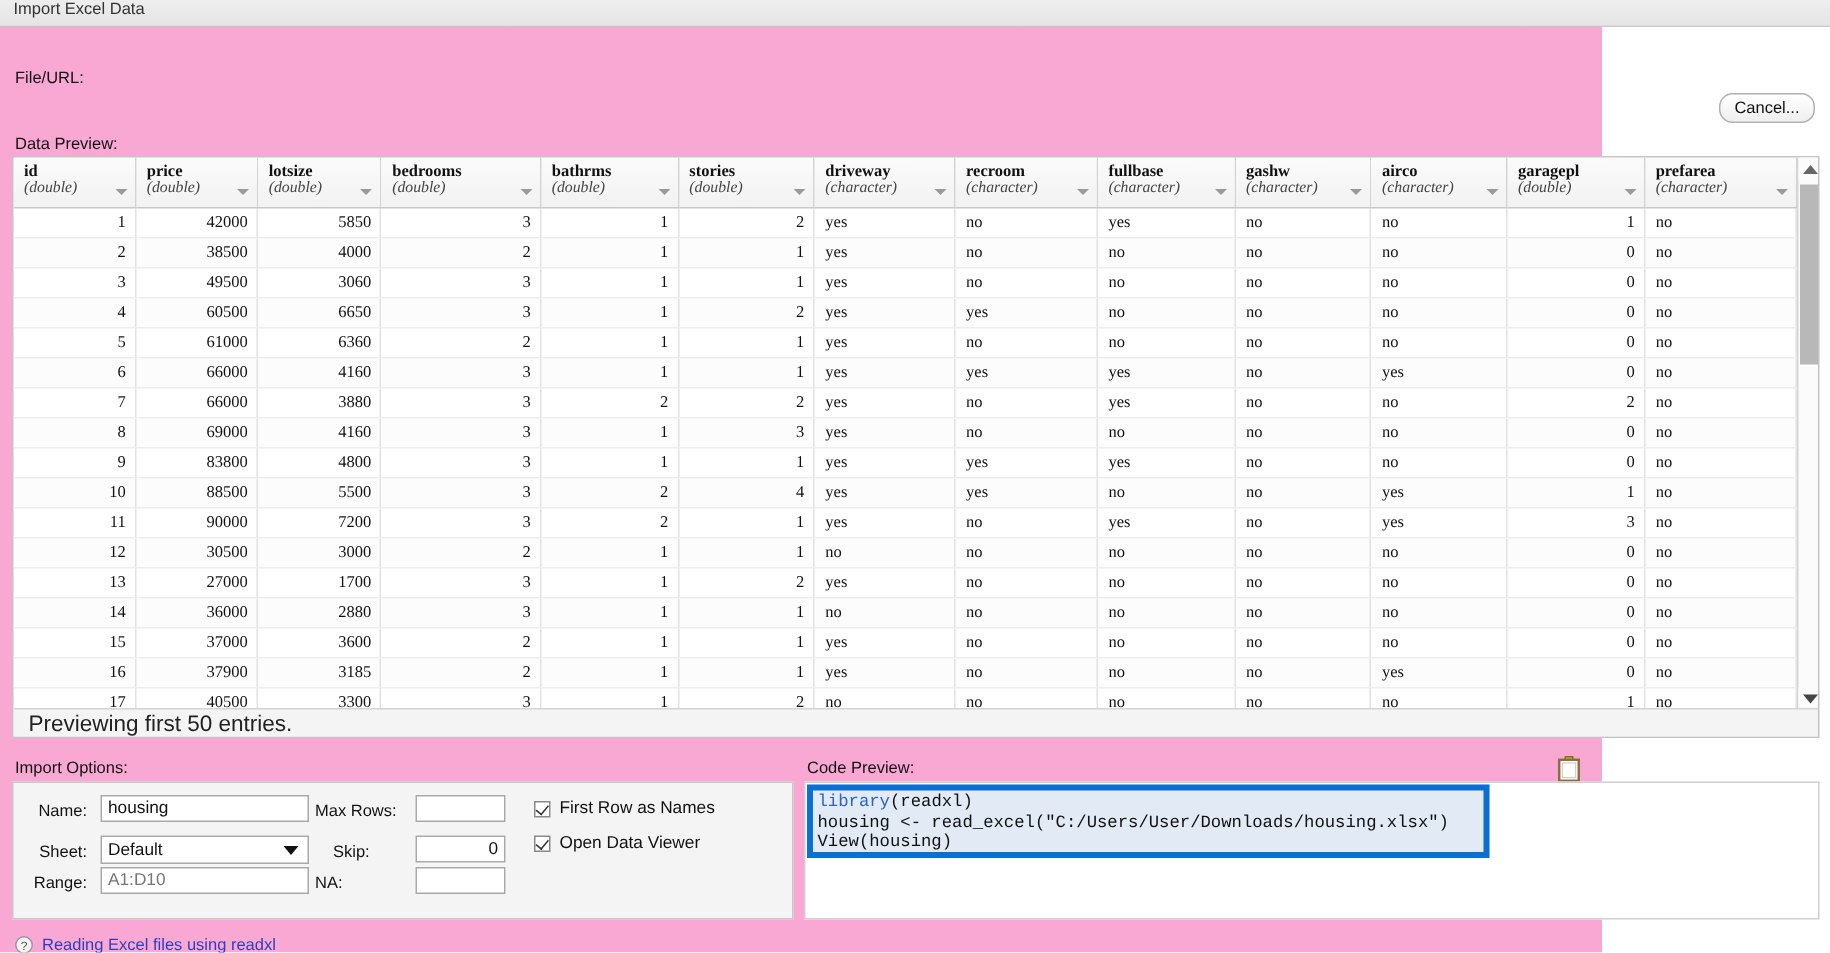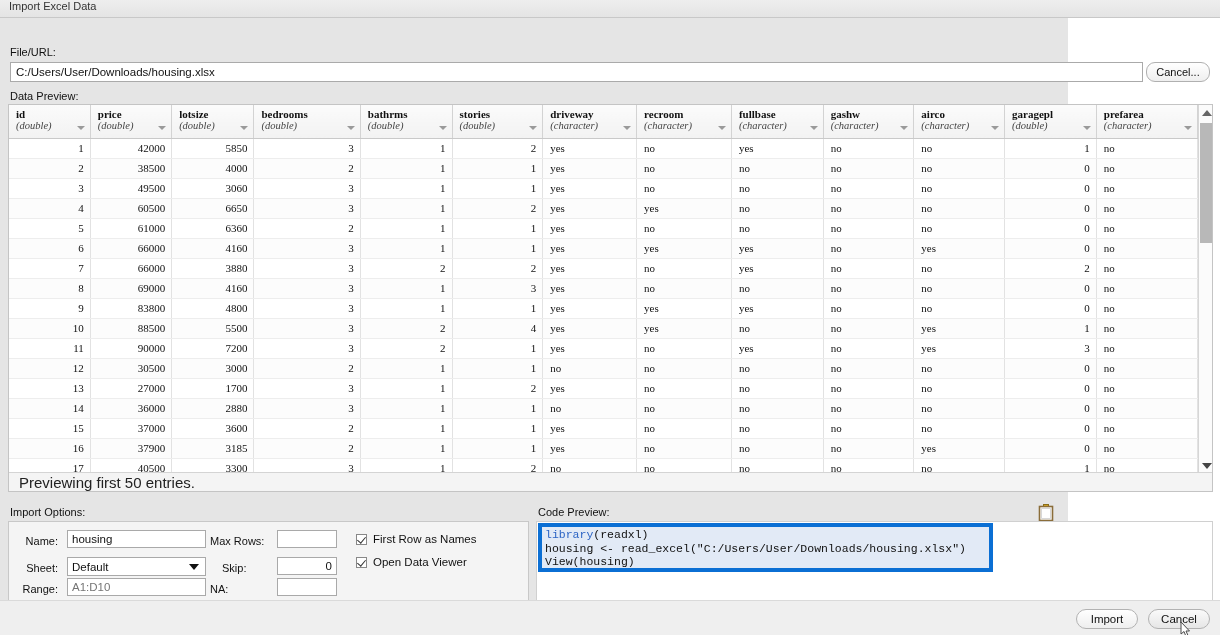--- a/index.html
+++ b/index.html
@@ -23,21 +23,21 @@
     padding-left: 9px;
     font-size: 11px;
     color: #333;
   }
 
   
   #dialog {
     position: relative;
     width: 1068px;
     height: 617px;
-    background: #e5e5e5;
+    background: #f9a8d4;
     padding: 0;
   }
 
   .label-sm {
     font-size: 11px;
     color: #111;
   }
 
   
   #fileurl-label { position: absolute; left: 10px; top: 28px; }
@@ -337,21 +337,20 @@
 </head>
 <body>
 
 <div id="titlebar">
   <span>Import Excel Data</span>
 </div>
 
 <div id="dialog">
 
   <div id="fileurl-label" class="label-sm">File/URL:</div>
-  <input id="fileurl-input" type="text" value="C:/Users/User/Downloads/housing.xlsx" style="">
   <div id="browse-button">
     <span>Cancel...</span>
   </div>
 
   <div id="preview-label" class="label-sm">Data Preview:</div>
 
   <div id="preview-panel">
     <div id="table-scroll">
       <table id="grid">
         <colgroup id="grid-cols">
@@ -755,25 +754,14 @@
     <div id="code-text"><span class="kw">library</span><span>(readxl)</span>
 <span>housing &lt;- read_excel("C:/Users/User/Downloads/housing.xlsx")</span>
 <span>View(housing)</span></div>
   </div>
 
   <div id="help-link-wrap">
     <span id="help-badge">?</span>
     <a id="help-link" href="#">Reading Excel files using readxl</a>
   </div>
 
-  <div id="footer-bar">
-    <div id="import-button" class="dlg-btn">
-      <span>Import</span>
-    </div>
-    <div id="cancel-button" class="dlg-btn">
-      <span>Cancel</span>
-    </div>
-    <svg id="cursor" viewBox="0 0 14 18">
-      <path d="M3 1 L3 13 L6 10.5 L8 15.5 L10 14.5 L8 10 L11.5 10 Z" fill="#ffffff" stroke="#4a4a4a" stroke-width="1"></path>
-    </svg>
-  </div>
 
 </div>
 
 </body></html>

